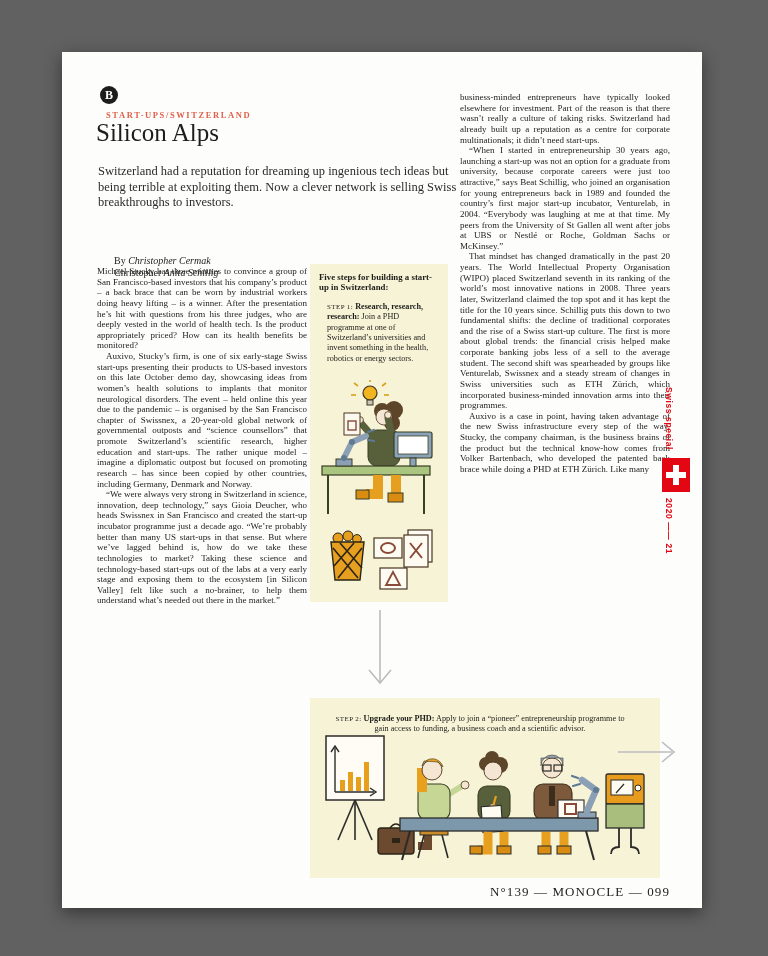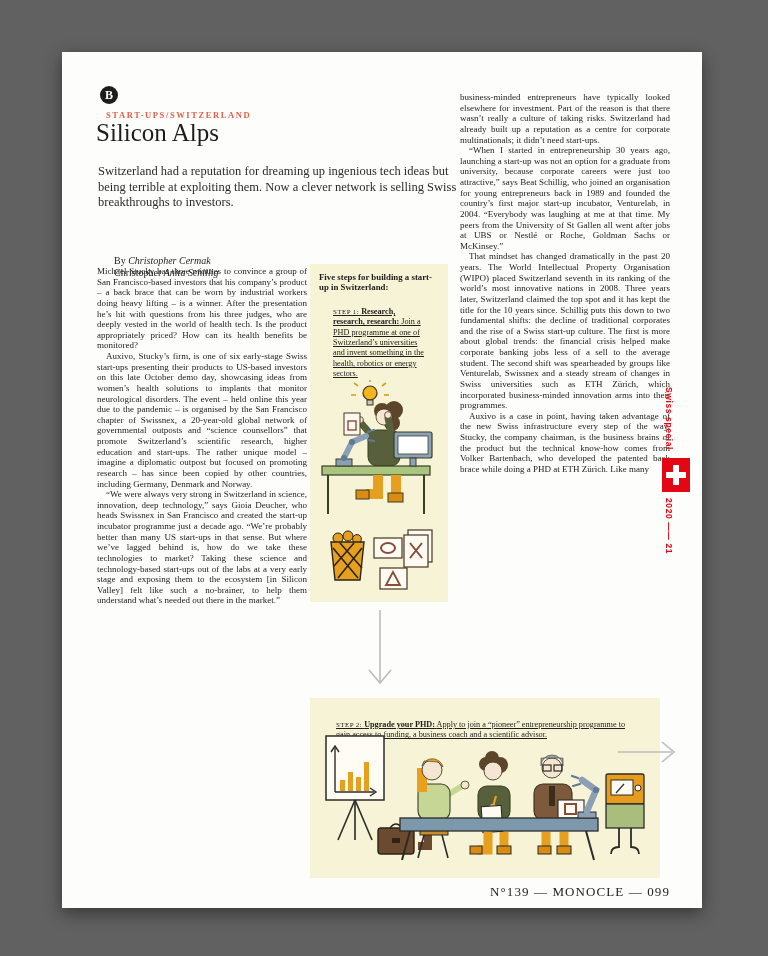--- a/index.html
+++ b/index.html
@@ -51,26 +51,26 @@
   
   .panel{
     position:absolute;background:#f7f3d6;
   }
   .panel-1{left:248px;top:212px;width:138px;height:338px;padding:0;}
   .panel-1-inner{padding:8px 9px 0 9px;}
   .panel-title{
     font-size:8.8px;font-weight:bold;line-height:1.18;color:#1d1d1b;margin:0 0 9px 0;
   }
   .step-para{
-    font-size:8.2px;line-height:1.27;color:#1d1d1b;margin:14px;text-decoration:underline;
+    font-size:8.2px;line-height:1.27;color:#1d1d1b;margin:8px;
   }
   .step-label{font-size:7px;letter-spacing:0.4px;}
   .step-bold{font-weight:bold;}
   .panel-2{left:248px;top:646px;width:350px;height:180px;}
-  .panel-2-inner{padding:8px 12px 0 12px;}
+  .panel-2-inner{padding:8px 12px 0 12px;text-align:center;}
   .panel-2 .step-para{max-width:300px;}
   .illu-1{position:absolute;left:8px;top:116px;}
   .illu-2{position:absolute;left:10px;top:36px;}
   
   .down-arrow{position:absolute;left:303px;top:558px;}
   .right-arrow{position:absolute;left:556px;top:688px;}
   
   .vert-text{
     position:absolute;
     writing-mode:vertical-rl;text-orientation:mixed;

